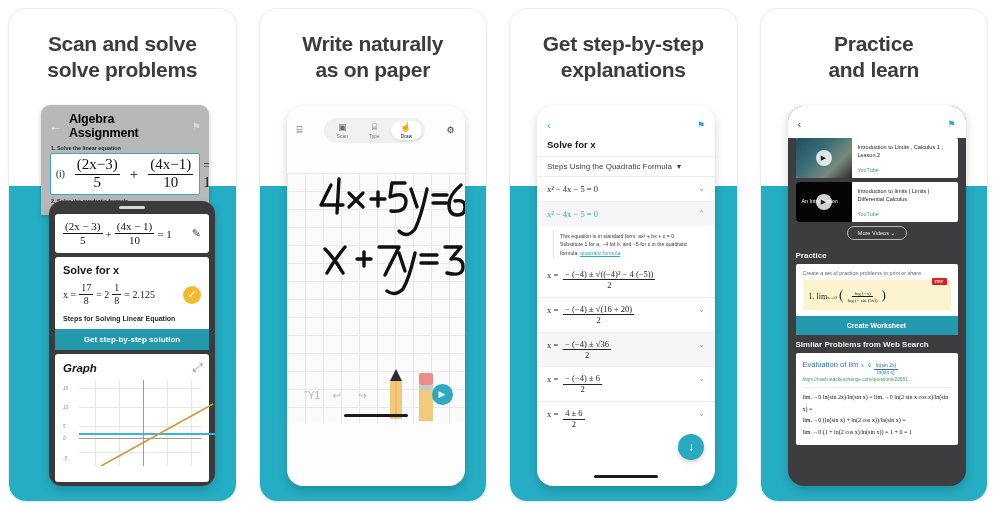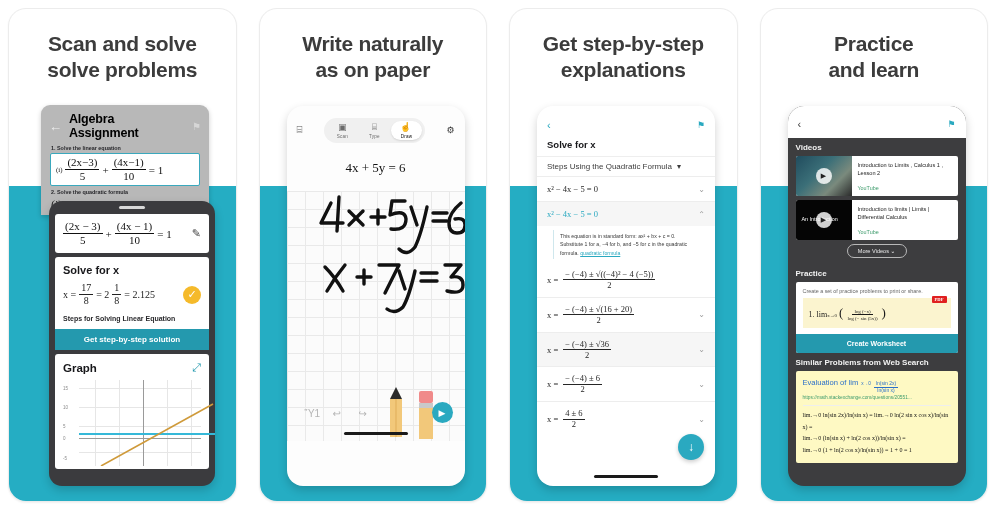--- a/index.html
+++ b/index.html
@@ -76,23 +76,23 @@
   .p1-back .bq {
     font-size: 5.4px; color: #26262a; padding: 3px 10px 0 10px; font-weight: bold;
   }
   .p1-back .bbox {
     margin: 2px 9px 0 9px;
     border: 1.4px solid #3aa8bd;
     background: #ffffff;
     border-radius: 2px;
     padding: 3px 5px;
     font-family: "Liberation Serif", serif;
-    font-size: 11px;
+    font-size: 15px;
     color: #111;
-    display: flex; align-items: center; gap: 3px;
+    display: flex; align-items: center; gap: 10px;
   }
   .p1-back .bq2 {
     font-size: 12px; color: #222; padding: 3px 10px 0 10px;
     font-family: "Liberation Serif", serif;
   }
   .frac { display: inline-flex; flex-direction: column; align-items: center; vertical-align: middle; line-height: 1.05; }
   .frac .num { border-bottom: 1px solid currentColor; padding: 0 2px 0.5px 2px; }
   .frac .den { padding: 0.5px 2px 0 2px; }
 
   .p1-phone {
@@ -195,21 +195,21 @@
   .p3-bar { display: flex; align-items: center; padding: 13px 10px 8px 10px; }
   .p3-back { color: #2aa9c0; font-size: 11px; }
   .p3-flag { margin-left: auto; color: #2aa9c0; font-size: 9px; }
   .p3-title { font-size: 9.5px; font-weight: bold; color: #18181b; padding: 0 10px 6px 10px; }
   .p3-method {
     font-size: 8px; color: #3c3c3c; padding: 5px 10px; border-top: 1px solid #eee;
     display: flex; align-items: center; gap: 5px;
   }
   .p3-step {
     border-top: 1px solid #ededed; padding: 7px 10px;
-    display: flex; align-items: center; font-family: "Liberation Serif", serif;
+    display: flex; font-family: "Liberation Serif", serif;
     font-size: 8.5px; color: #262626; min-height: 24px;
   }
   .p3-step.alt { background: #f6f6f6; }
   .p3-step.act { color: #2aa9c0; }
   .p3-chev { margin-left: auto; color: #9b9b9b; font-size: 8px; }
   .p3-expl {
     border-left: 1.5px solid #cfe7ed; margin: 4px 10px 4px 16px; padding: 2px 6px;
     font-size: 5.2px; color: #3a3a3a; line-height: 1.6; font-family: "Liberation Sans", sans-serif;
   }
   .p3-expl .lnk { color: #2aa9c0; text-decoration: underline; }
@@ -264,21 +264,21 @@
     font-family: "Liberation Serif", serif; font-size: 8px; color: #1a1a1a;
   }
   .p4-pdf {
     position: absolute; right: 4px; top: -2px; background: #e02020; color: #fff;
     font-size: 4.6px; font-weight: bold; padding: 1px 3px; border-radius: 1px;
   }
   .p4-cw {
     background: #2499ae; color: #fff; font-size: 7px; font-weight: bold;
     text-align: center; padding: 6px 0;
   }
-  .p4-scard { background: #fef9c3; margin: 0 8px; border-radius: 2px; padding: 7px; }
+  .p4-scard { background: #ffffff; margin: 0 8px; border-radius: 2px; padding: 7px; }
   .p4-slink { font-size: 7.6px; color: #2a6fc9; display: flex; align-items: baseline; gap: 3px; }
   .p4-surl { font-size: 4.8px; color: #3f9c6d; margin-top: 2px; }
   .p4-swork { font-family: "Liberation Serif", serif; font-size: 6px; color: #151515;
               line-height: 1.9; margin-top: 5px; border-top: 1px solid #eee; padding-top: 4px; }
   .tiny { font-size: 0.62em; }
 </style>
 </head>
 <body>
 
 <div class="stage">
@@ -350,21 +350,21 @@
               <span class="den">8</span>
             </span>
             <span>= 2.125</span>
           </span>
           <span class="p1-check">✓</span>
         </div>
         <div class="p1-sub">Steps for Solving Linear Equation</div>
         <div class="p1-btn">Get step-by-step solution</div>
       </div>
 
-      <div class="p1-card" style="padding-bottom:3px;">
+      <div class="p1-card" style="padding-bottom:16px;font-style:italic;">
         <div class="p1-graphhead">
           <span class="p1-gt">Graph</span>
           <span class="p1-expand">⤢</span>
         </div>
         <div class="p1-plot">
           <div class="gridline-h" style="top:8px"></div>
           <div class="gridline-h" style="top:27px"></div>
           <div class="gridline-h" style="top:46px"></div>
           <div class="gridline-h" style="top:72px"></div>
           <div class="gridline-v" style="left:32px"></div>
@@ -408,21 +408,20 @@
           </div>
           <div class="p2-segbtn active">
             <span class="gl">☝</span>
             <span class="lb">Draw</span>
           </div>
         </div>
         <span class="p2-gear">⚙</span>
       </div>
 
       <div class="p2-eqs">
-        <div>4x + 5y = 6</div>
       </div>
 
       <div class="p2-paper">
         <svg class="p2-ink" width="178" height="250">
           <g fill="none" stroke="#111" stroke-width="3.4" stroke-linecap="round" stroke-linejoin="round">
 
             <path d="M44 12 L34 32 L56 32"></path>
             <path d="M52 6 L50 40"></path>
 
             <path d="M62 20 L76 34"></path>
@@ -572,21 +571,20 @@
       <span class="l1">Practice</span>
       <span class="l2">and learn</span>
     </div>
 
     <div class="phone p4-phone">
       <div class="p4-bar">
         <span class="p4-back">‹</span>
         <span class="p4-flag">⚑</span>
       </div>
 
-      <div class="p4-sec">Videos</div>
 
       <div class="p4-vid">
         <div class="p4-thumb b1">
           <div class="p4-play">▶</div>
         </div>
         <div class="p4-vmeta">
           <div class="p4-vt">Introduction to Limits , Calculus 1 , Lesson 2</div>
           <div class="p4-vs">YouTube</div>
         </div>
       </div>

